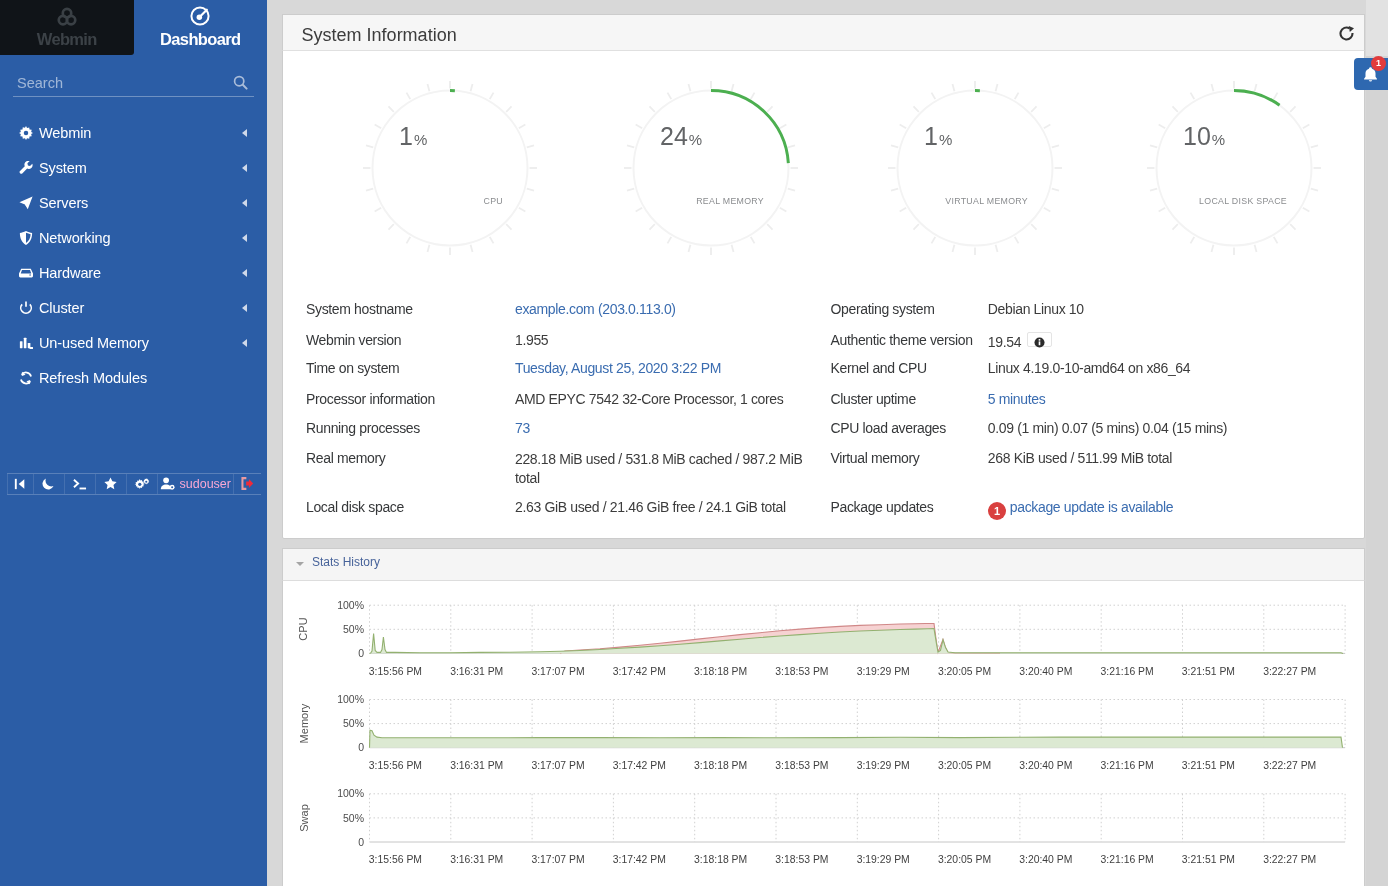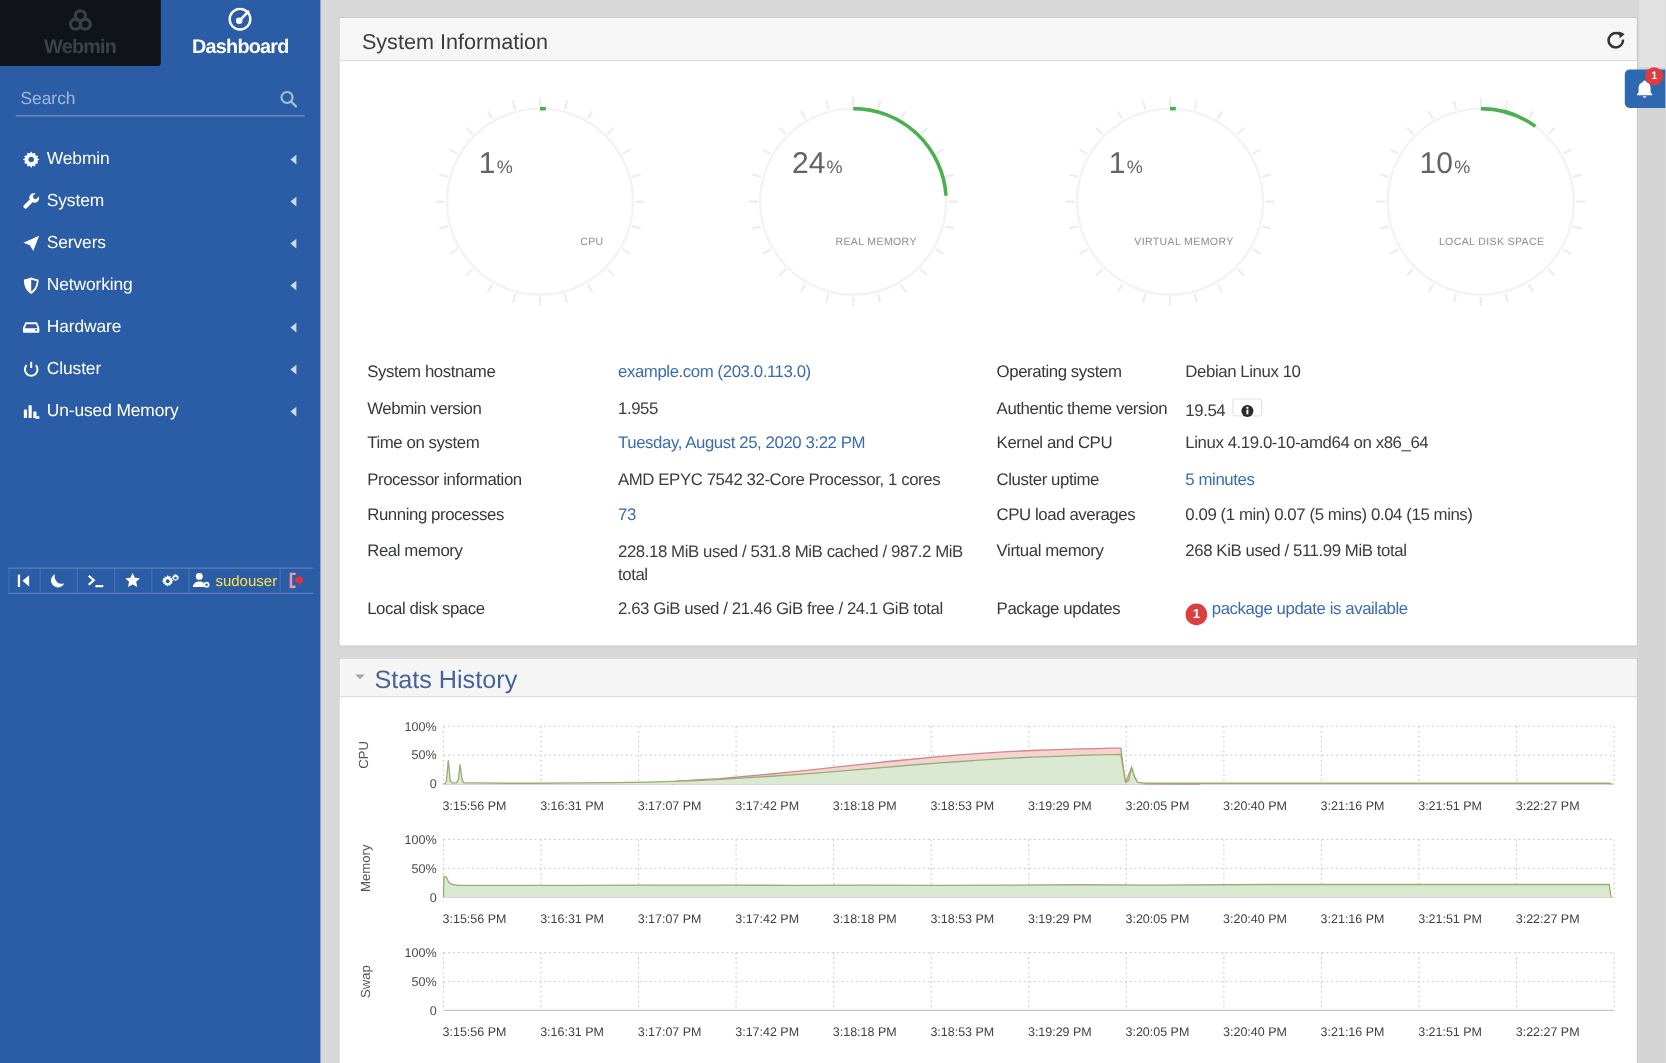--- a/index.html
+++ b/index.html
@@ -15,21 +15,21 @@
 #search .ph{position:absolute;left:4px;top:4px;font-size:14.5px;color:rgba(255,255,255,0.55)}
 #search svg{position:absolute;right:6px;top:4px}
 #menu{position:absolute;left:0;top:116px;width:267px}
 .mi{position:relative;height:35px;color:#fff}
 .mi svg{position:absolute;left:19px;top:10px}
 .mi .t{position:absolute;left:39px;top:9px;font-size:14.5px;letter-spacing:-0.1px}
 .mi .car{position:absolute;right:20px;top:13px;width:0;height:0;border-top:4.5px solid transparent;border-bottom:4.5px solid transparent;border-right:5px solid #cfd9ea}
 #toolbar{position:absolute;left:7px;top:473px;width:253.5px;height:21.5px;border-top:1px solid rgba(255,255,255,0.22);border-bottom:1px solid rgba(255,255,255,0.22);display:flex;color:#e8edf5}
 .tb{border-right:1px solid rgba(255,255,255,0.12);display:flex;align-items:center;justify-content:center}
 .tb:first-child{border-left:1px solid rgba(255,255,255,0.12)}
-#tb-user{font-size:12.5px;color:#fde047}
+#tb-user{font-size:12.5px;color:#f9a8d4}
 #tb-user svg{margin-right:5px}
 
 #rstrip{position:absolute;left:1365.5px;top:0;width:22.5px;height:886px;background:#d4d4d4}
 #rstrip .topseg{position:absolute;top:0;left:0;width:22.5px;height:56px;background:#e2e2e2}
 #bell{position:absolute;left:1353.5px;top:57.5px;width:34.5px;height:32px;background:#2e68b0;border-radius:4px 0 0 4px}
 #bell .badge{position:absolute;left:17.5px;top:-2px;width:15px;height:15px;border-radius:50%;background:#e23b3b;color:#fff;font-size:9px;font-weight:bold;text-align:center;line-height:15px}
 #panel1{position:absolute;left:282px;top:13.5px;width:1082.5px;height:525px;background:#fff;border:1px solid #ccc;border-radius:0 0 2px 2px}
 #p1head{position:absolute;left:282px;top:13.5px;width:1082.5px;height:37px;background:#f6f6f6;border:1px solid #ccc;border-bottom:1px solid #e0e0e0}
 #p1head .t{position:absolute;left:18.6px;top:10px;font-size:18px;color:#3c3c3c}
 #p1head svg{position:absolute;right:10px;top:11px}
@@ -38,21 +38,21 @@
 #info{position:absolute;left:282px;top:290px;width:1082px;font-size:14px;letter-spacing:-0.35px;color:#3c3c3c}
 .row{position:absolute}
 .lab{color:#36383a}
 a.lnk{color:#3a6cb0;text-decoration:none}
 .ibtn{display:inline-block;width:25px;height:15px;border:1px solid #e4e4e4;border-radius:2px;background:#fff;text-align:center;vertical-align:1px;margin-left:6px}
 .ibtn svg{vertical-align:-1.5px}
 .badge-red{display:inline-block;width:18px;height:18px;border-radius:50%;background:#d9403f;color:#fff;font-size:11px;font-weight:bold;text-align:center;line-height:18px;margin-right:4px;vertical-align:-3px}
 
 #panel2{position:absolute;left:282px;top:547.5px;width:1082.5px;height:339px;background:#fff;border:1px solid #ccc;border-bottom:none}
 #p2head{position:absolute;left:282px;top:547.5px;width:1082.5px;height:33.5px;background:#f5f5f5;border:1px solid #ccc;border-bottom:1px solid #ddd}
-#p2head .t{position:absolute;left:29px;top:6.5px;font-size:21px;color:#47639a}
+#p2head .t{position:absolute;left:29px;top:6.5px;font-size:12px;color:#47639a}
 #p2head .car{position:absolute;left:12.5px;top:13.5px;width:0;height:0;border-left:4.5px solid transparent;border-right:4.5px solid transparent;border-top:4.5px solid #a5a5a5}
 #charts{position:absolute;left:282px;top:581px}
 .axlab{font-size:10.5px;fill:#4c4c4c;font-family:"Liberation Sans",sans-serif}
 .axlab2{font-size:10.4px;fill:#3f3f3f;font-family:"Liberation Sans",sans-serif}
 .axtitle{font-size:11px;fill:#555;font-family:"Liberation Sans",sans-serif}
 </style></head>
 <body>
 <div id="panel1"></div>
 <div id="p1head">
     <div class="t">System Information</div>
@@ -425,20 +425,31 @@
           <g fill="#fff">
             <rect x="1" y="6" width="3" height="8" rx="0.5"></rect>
             <rect x="5.5" y="2" width="3" height="12" rx="0.5"></rect>
             <rect x="10" y="8" width="3" height="6" rx="0.5"></rect>
             <rect x="12" y="12.5" width="4" height="2.4" rx="0.4"></rect>
           </g>
         </svg>
         <div class="t">Un-used Memory</div>
         <div class="car"></div>
       </div>
+<div class="mi">
+        <svg width="14" height="14" viewBox="0 0 16 16">
+          <g fill="none" stroke="#fff" stroke-width="2">
+            <path d="M13.8 6.2A6 6 0 0 0 3 4.4"></path>
+            <path d="M2.2 9.8A6 6 0 0 0 13 11.6"></path>
+          </g>
+          <path fill="#fff" d="M3.4 0.8 3.2 5.6 7.5 4.2z"></path>
+          <path fill="#fff" d="M12.6 15.2 12.8 10.4 8.5 11.8z"></path>
+        </svg>
+        <div class="t">Refresh Modules</div>
+      </div>
 </div>
 <div id="toolbar">
 <div class="tb" style="width:26.5px">
         <svg width="12" height="12" viewBox="0 0 14 14">
           <rect x="1" y="1" width="2.2" height="12" fill="#fff"></rect>
           <path d="M12 1.5 12 12.5 5.5 7z" fill="#fff"></path>
         </svg>
       </div>
 <div class="tb" style="width:31px">
         <svg width="13" height="13" viewBox="0 0 14 14">

